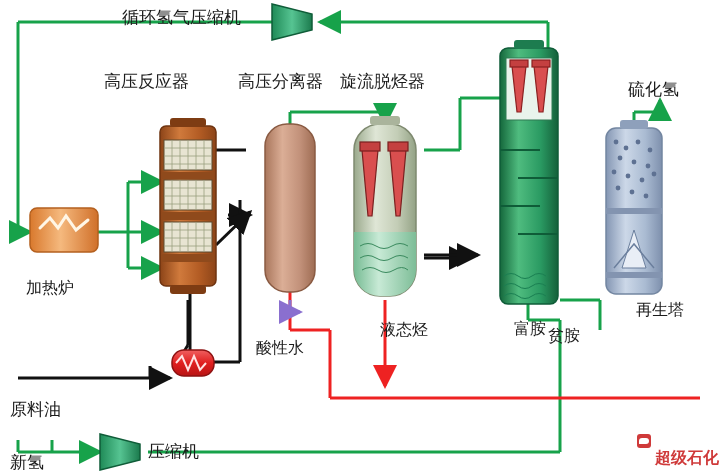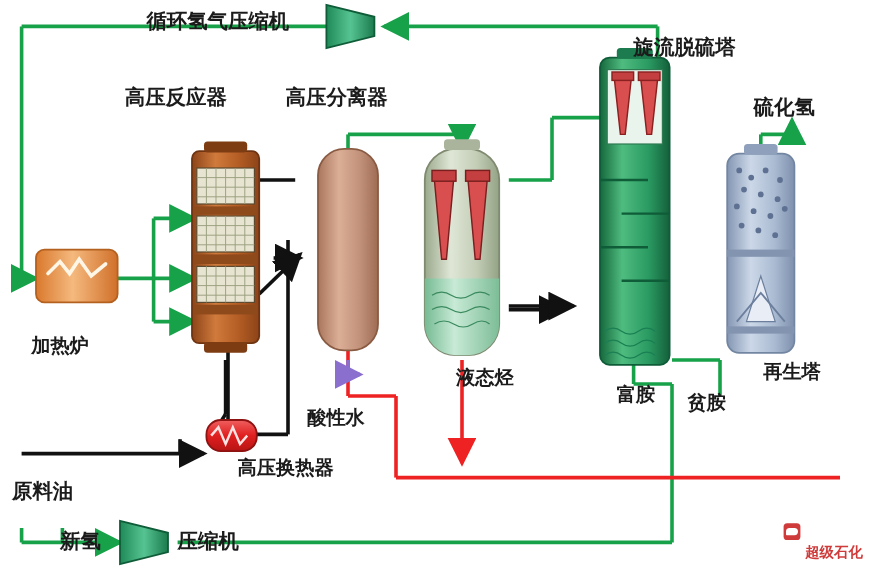--- a/index.html
+++ b/index.html
@@ -5,32 +5,32 @@
   html,body{margin:0;padding:0;}
   body{
     width:725px;height:473px;background:#ffffff;
     font-family:"Liberation Sans", sans-serif;
     position:relative;overflow:hidden;
   }
   #stage{position:absolute;left:0;top:0;width:725px;height:473px;}
   .lbl{
     position:absolute;
     color:#1b1b1b;
-    font-weight:700;
+    font-weight:400;
     white-space:nowrap;
     font-family:"Liberation Sans", sans-serif;
   }
   .lbl.s18{font-size:17px;}
   .lbl.s16{font-size:16px;}
   svg{position:absolute;left:0;top:0;}
   .wm{
     position:absolute;right:6px;bottom:4px;
     display:flex;align-items:center;gap:4px;
   }
-  .wm-txt{font-size:12px;color:#cf3a3a;font-weight:700;font-family:Liberation Sans, sans-serif;margin-top:36px;}
+  .wm-txt{font-size:16px;color:#cf3a3a;font-weight:700;font-family:Liberation Sans, sans-serif;margin-top:36px;}
   .wm-ico{width:14px;height:14px;border-radius:3px;background:#cf3a3a;position:relative;}
   .wm-ico:before{
     content:"";position:absolute;left:2px;top:4px;width:10px;height:6px;
     border-radius:5px 5px 5px 1px;background:#fff;
   }
 </style>
 </head>
 <body>
 
 <div id="stage">
@@ -311,31 +311,30 @@
     </g>
 
     <g>
       <polygon points="100,434 100,470 140,460 140,444" fill="url(#gComp)" stroke="#0f5c38" stroke-width="1.5"></polygon>
     </g>
   </svg>
 
   <div class="lbl s18" style="left:122px;top:6px;">循环氢气压缩机</div>
   <div class="lbl s18" style="left:238px;top:70px;">高压分离器</div>
   <div class="lbl s18" style="left:104px;top:70px;">高压反应器</div>
-  <div class="lbl s18" style="left:528px;top:28px;">旋流脱硫塔</div>
+  <div class="lbl s18" style="left:340px;top:70px;">旋流脱烃器</div>
   <div class="lbl s18" style="left:628px;top:78px;text-align:right;">硫化氢</div>
   <div class="lbl s16" style="left:26px;top:250px;margin-top:28px;">加热炉</div>
   <div class="lbl s16" style="left:256px;top:338px;">酸性水</div>
-  <div class="lbl s16" style="left:380px;top:305px;">液态烃</div>
+  <div class="lbl s16" style="left:380px;top:320px;">液态烃</div>
   <div class="lbl s16" style="left:514px;top:300px;margin-top:19px;">富胺</div>
-  <div class="lbl s16" style="left:573px;top:326px;">贫胺</div>
+  <div class="lbl s16" style="left:548px;top:326px;">贫胺</div>
   <div class="lbl s16" style="left:636px;top:300px;">再生塔</div>
   <div class="lbl s18" style="left:10px;top:366px;margin-top:32px;">原料油</div>
-  <div class="lbl s16" style="left:198px;top:380px;">高压换热器</div>
-  <div class="lbl s18" style="left:10px;top:440px;margin-left:40px;">新氢</div>
+  <div class="lbl s18" style="left:10px;top:451px;">新氢</div>
   <div class="lbl s18" style="left:148px;top:440px;">压缩机</div>
 
   <div class="wm">
     <span class="wm-ico"></span>
     <span class="wm-txt">超级石化</span>
   </div>
 
 </div>
 
 </body></html>

